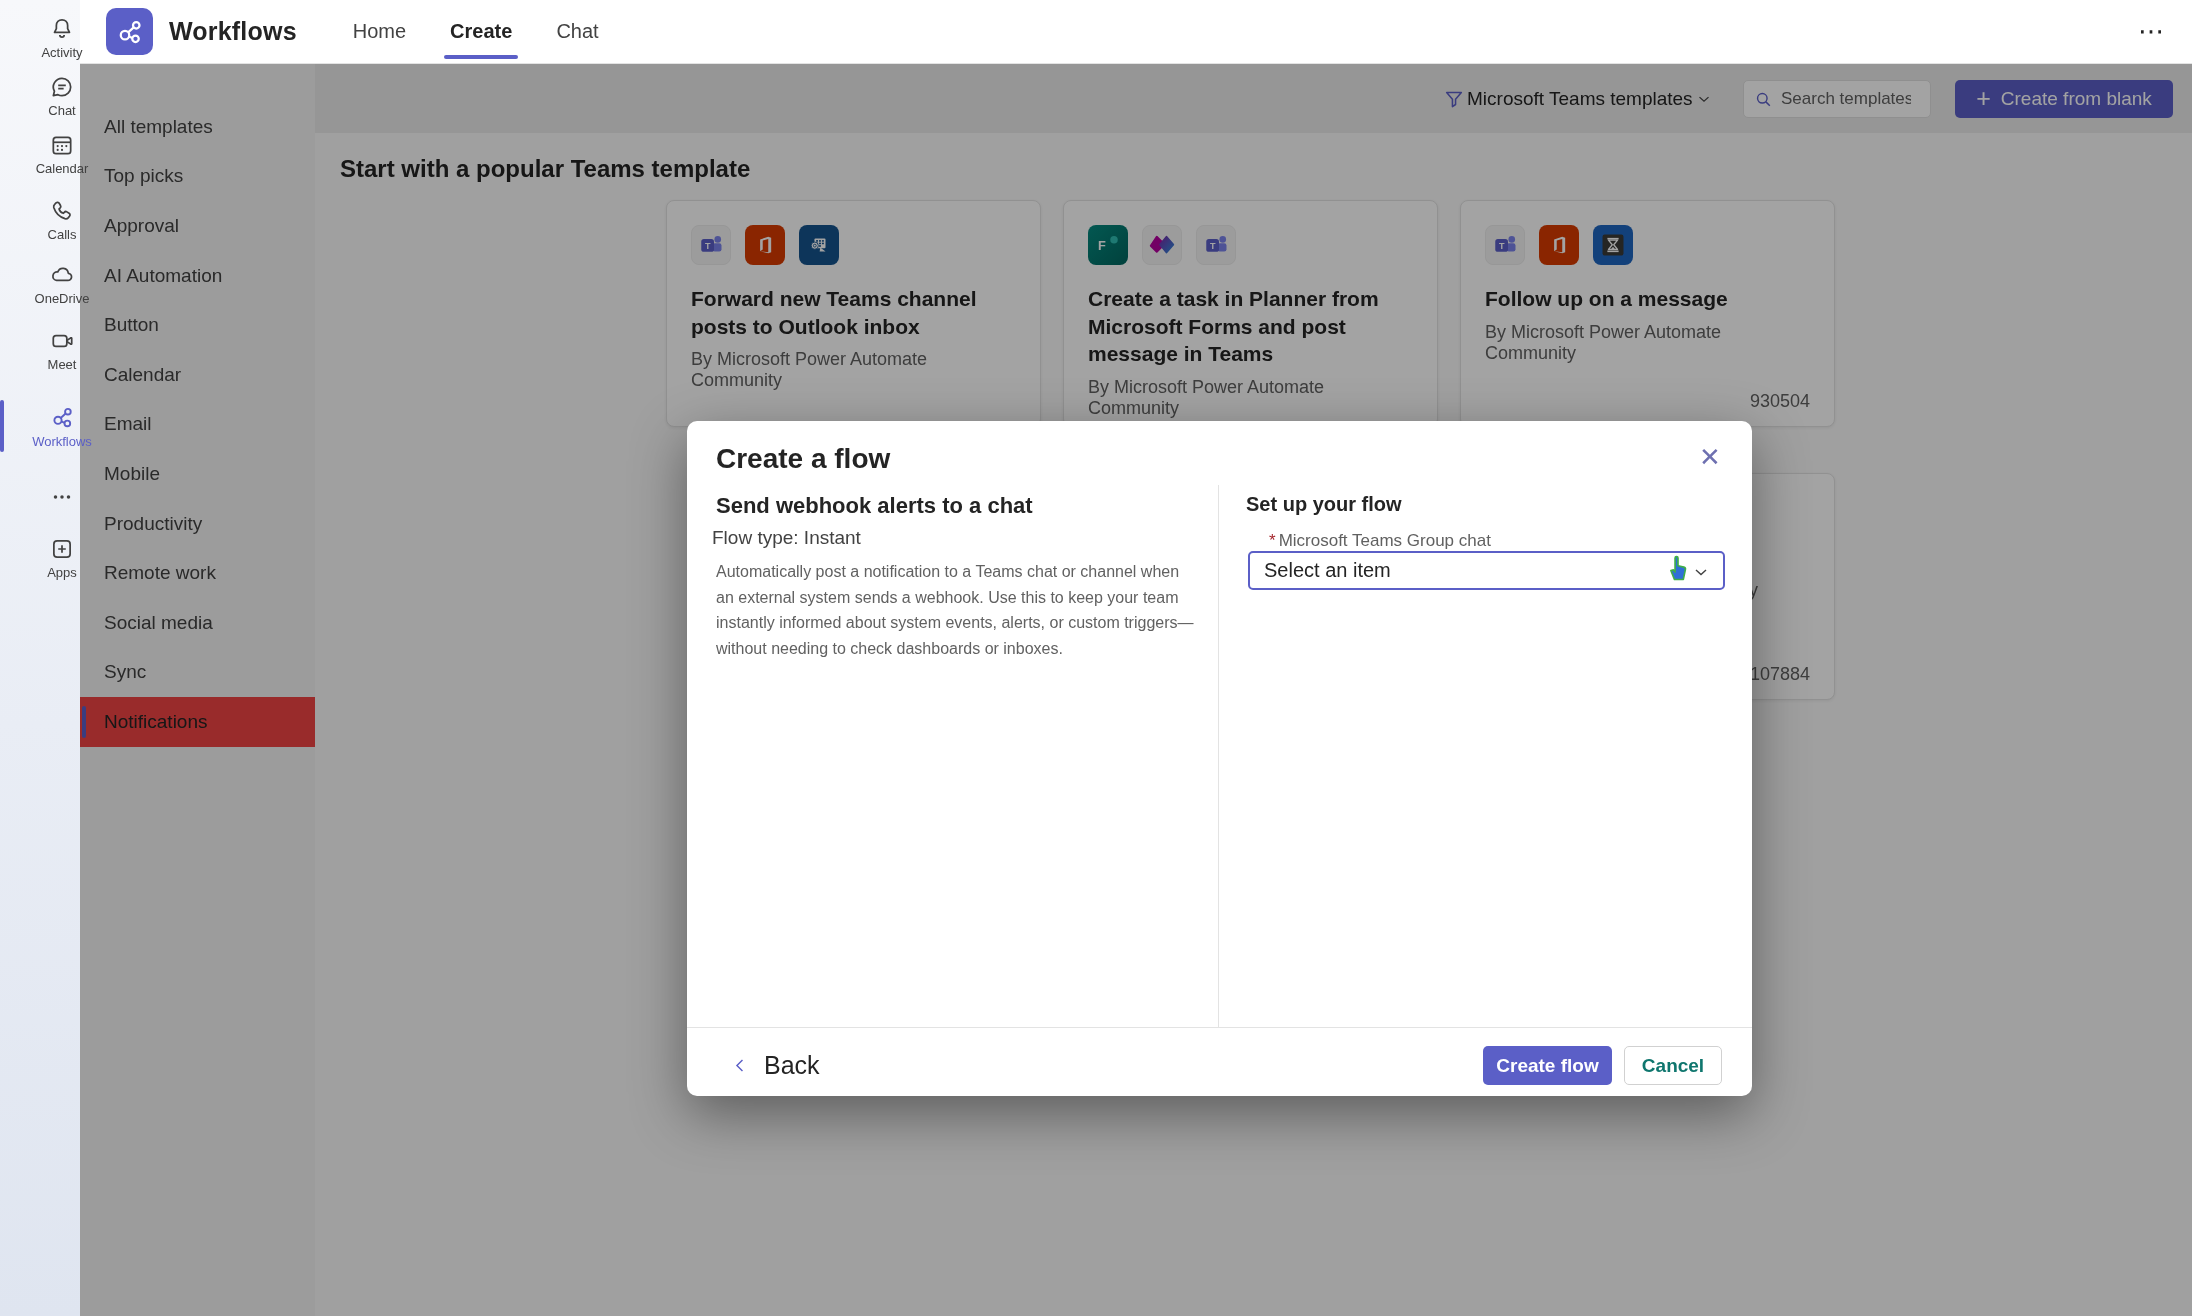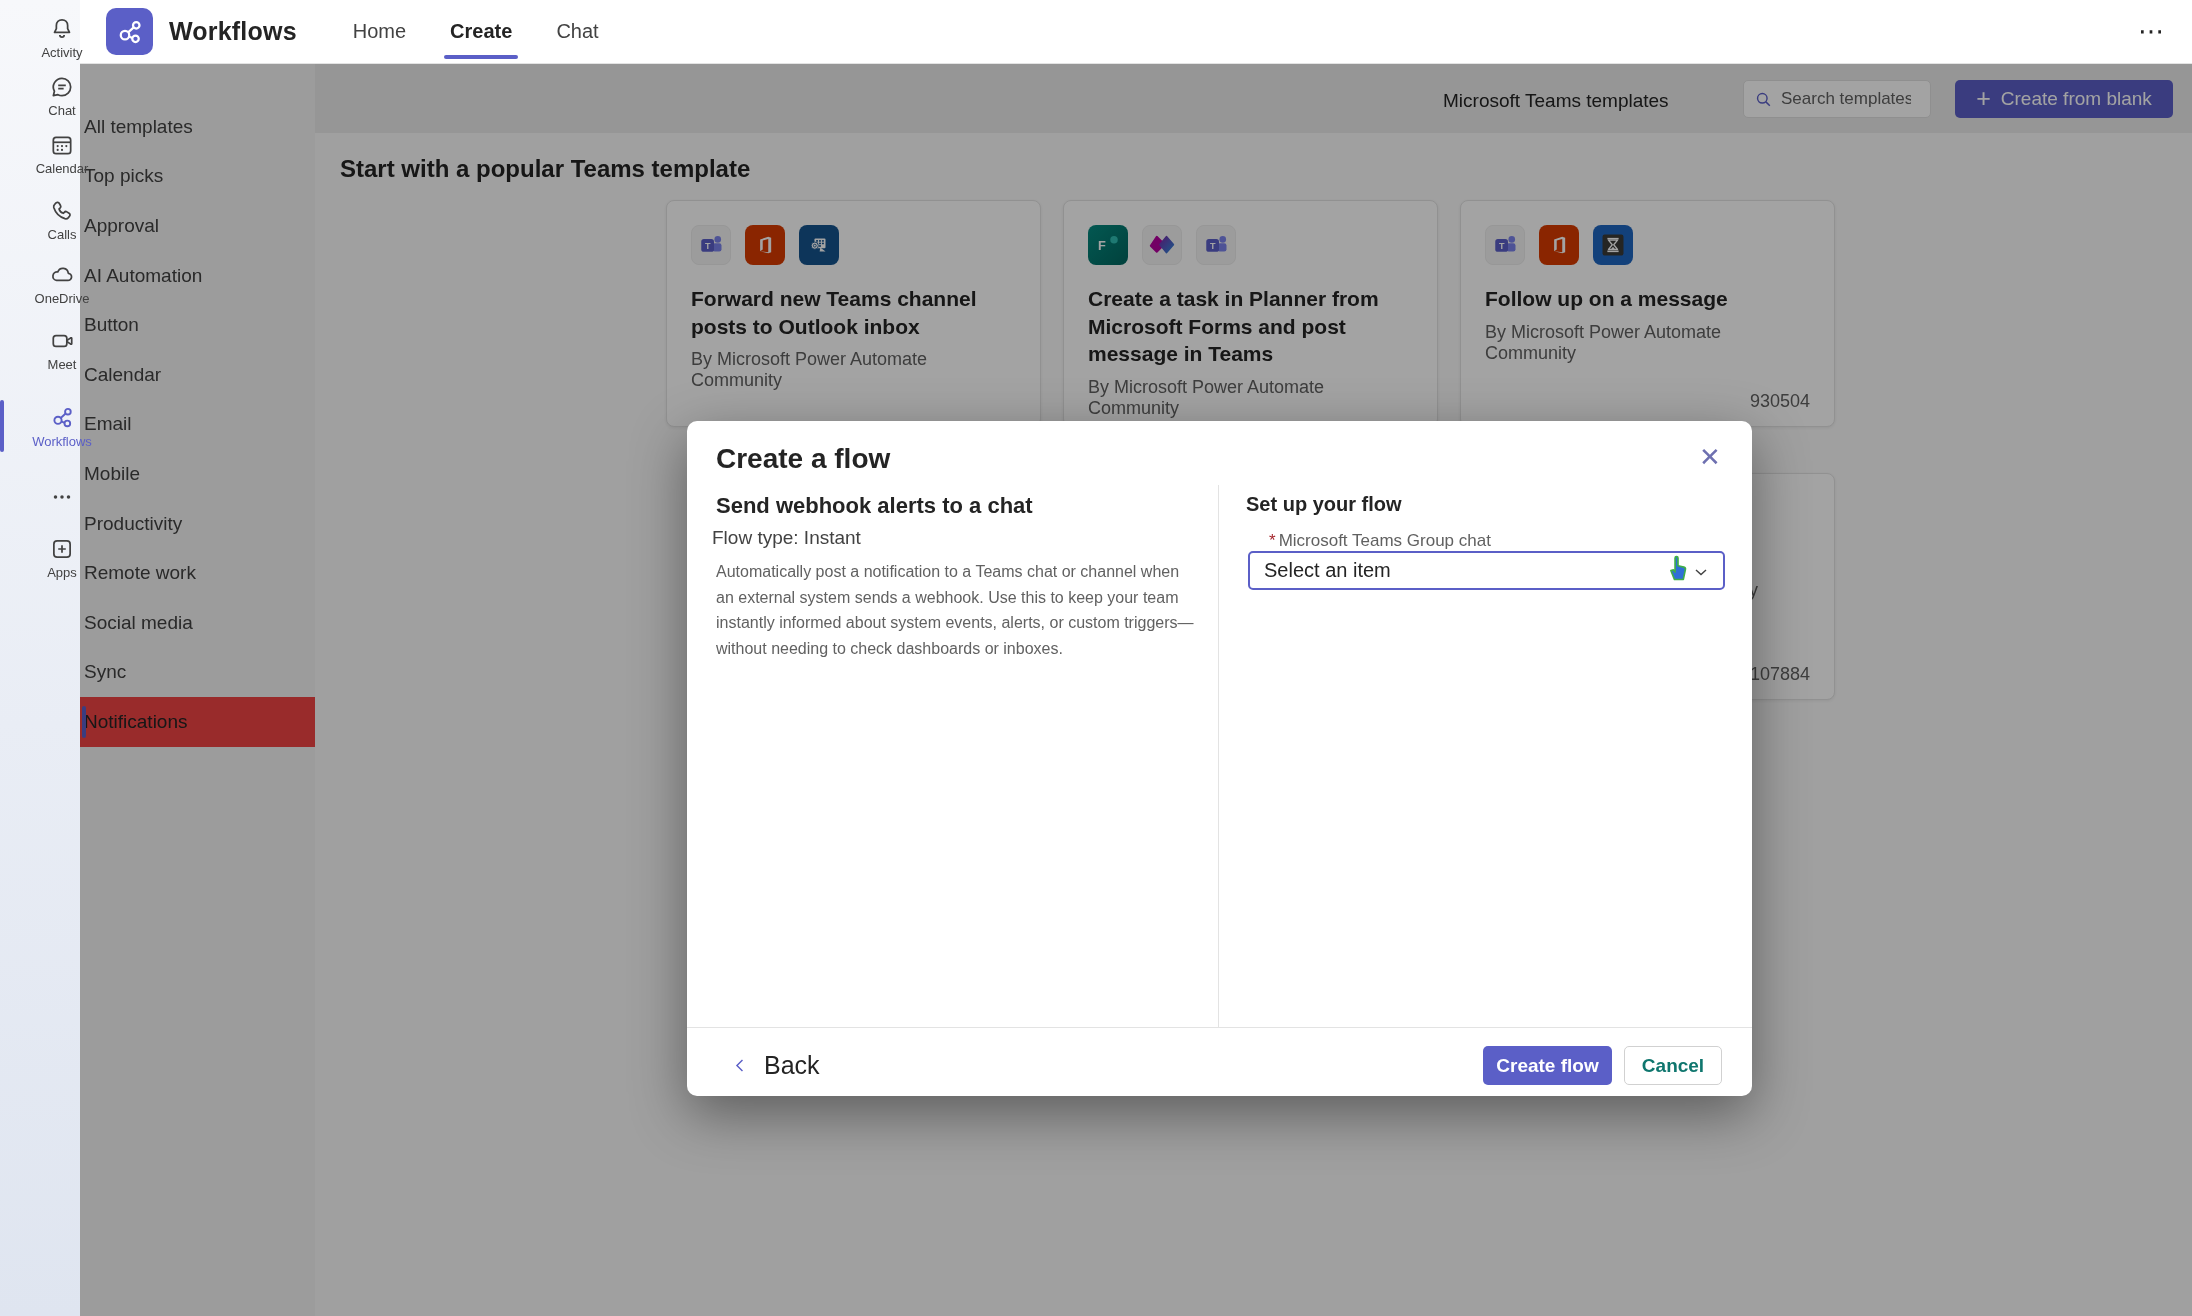--- a/index.html
+++ b/index.html
@@ -27,30 +27,30 @@
   .tabs { display:flex; align-items:center; gap:44px; margin-left:56px; height:100%; }
   .tab { font-size:20px; color:#424242; position:relative; height:100%; display:flex; align-items:center; cursor:pointer; }
   .tab.active { font-weight:700; color:#242424; }
   .tab.active::after { content:""; position:absolute; left:-6px; right:-6px; bottom:4px; height:4px;
                        border-radius:3px; background:#5b5fc7; }
   .hdr-more { margin-left:auto; margin-right:26px; font-size:26px; color:#242424; letter-spacing:2px; cursor:pointer; }
 
   
   .content { position:absolute; left:80px; top:64px; width:2112px; height:1252px; background:#fafafa; }
   .cat-panel { position:absolute; left:0; top:0; width:235px; height:100%; background:#f5f5f5; padding-top:38px; }
-  .cat-item { position:relative; height:49.6px; display:flex; align-items:center; padding-left:4px;
+  .cat-item { position:relative; height:49.6px; display:flex; align-items:center; padding-left:24px;
               font-size:19px; color:#424242; cursor:pointer; }
   .cat-item.selected { background:#ef4444; font-weight:400; color:#242424; }
   .cat-item.selected::before { content:""; position:absolute; left:2px; top:9px; bottom:9px; width:4px;
               border-radius:3px; background:#5b5fc7; }
 
   .right-zone { position:absolute; left:235px; top:0; width:1877px; height:100%; }
   .toolbar { position:absolute; left:0; top:0; width:100%; height:69px; background:#ebebeb; }
-  .tb-filter { position:absolute; left:1128px; top:16px; height:38px; display:flex; align-items:center; gap:10px;
-               font-size:19px; color:#242424; cursor:pointer;flex-direction:column; }
+  .tb-filter { position:absolute; left:1128px; top:16px; height:38px; display:flex; align-items:center; gap:2px;
+               font-size:19px; color:#242424; cursor:pointer; }
   .tb-search { position:absolute; left:1428px; top:16px; width:188px; height:38px; background:#fff;
                border:1px solid #e0e0e0; border-radius:5px; display:flex; align-items:center; padding:0 10px; gap:8px; }
   .tb-search input { border:none; outline:none; width:130px; font-size:17px; font-family:inherit;
                color:#616161; background:transparent; }
   .tb-search input::placeholder { color:#616161; opacity:1; }
   .tb-create { position:absolute; left:1640px; top:16px; width:218px; height:38px; background:#5b5fc7; color:#fff;
                border:none; border-radius:5px; font-size:19px; font-family:inherit; display:flex; align-items:center;
                justify-content:center; gap:10px; cursor:pointer; }
   .tb-create .plus { font-size:25px; font-weight:300; line-height:1; margin-top:-2px; }
 

